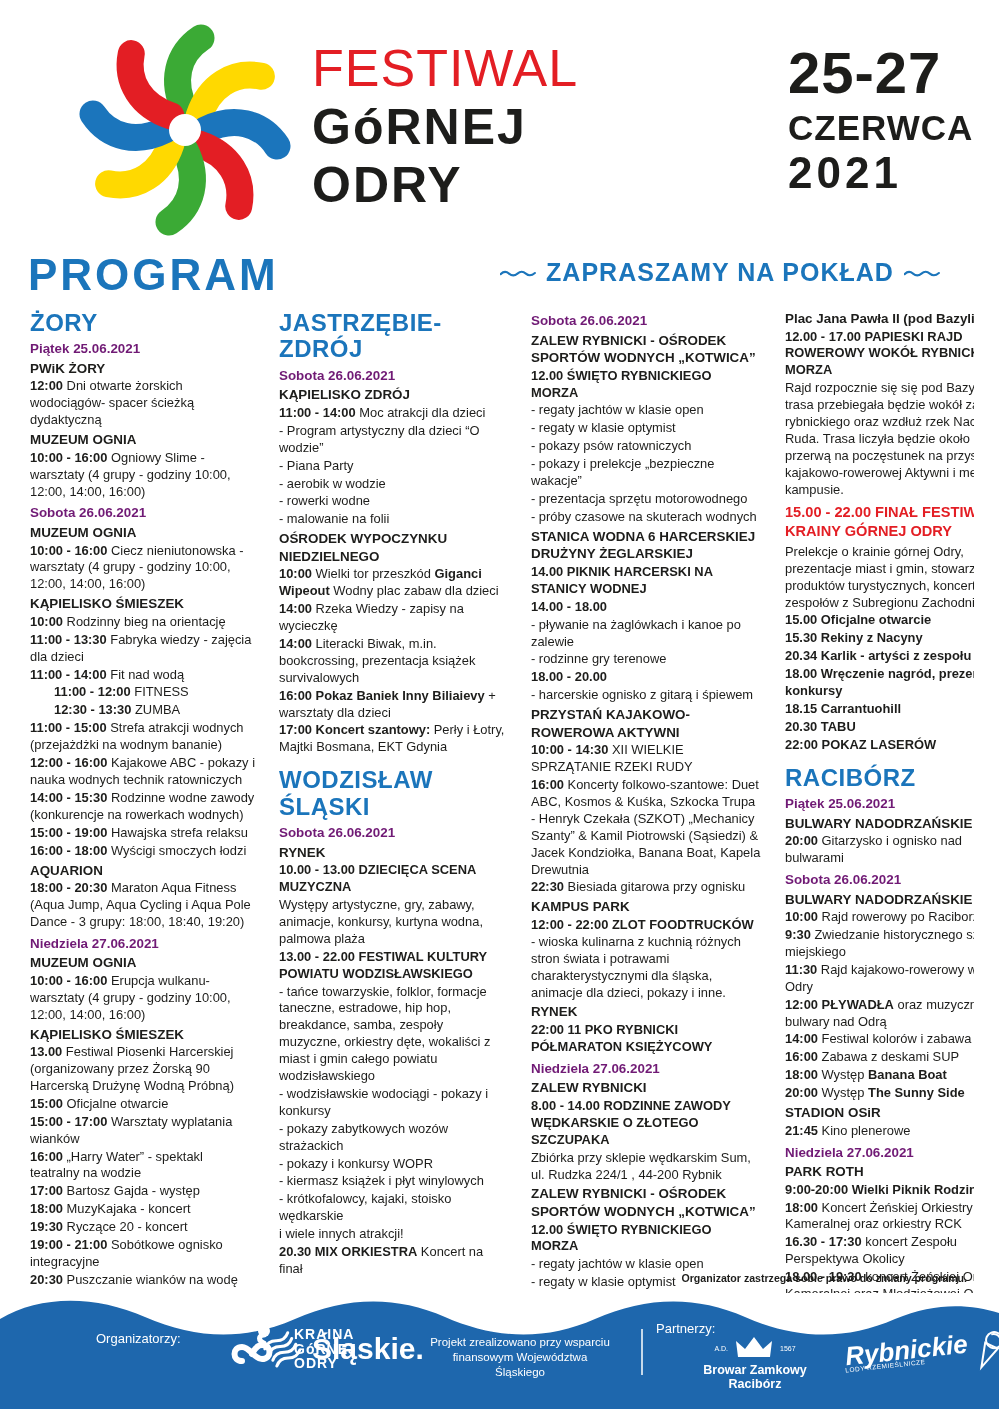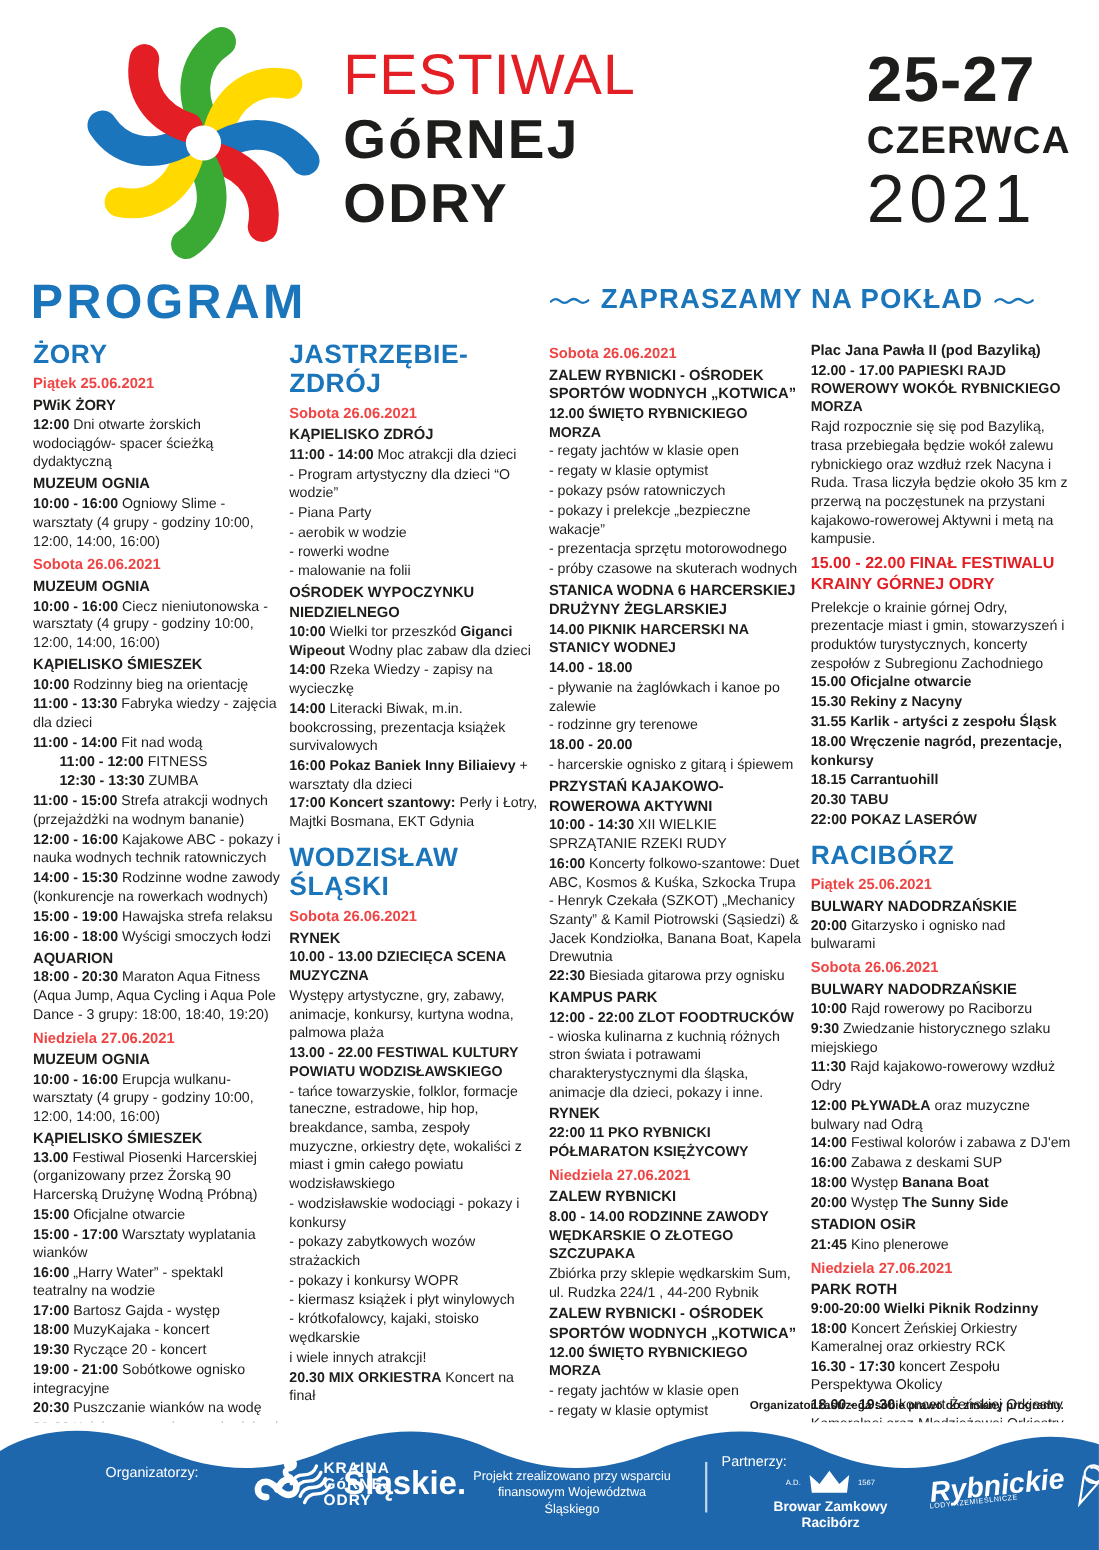--- a/index.html
+++ b/index.html
@@ -9,32 +9,32 @@
     font-family:"Liberation Sans","DejaVu Sans",sans-serif;
   }
   
   .pinwheel{position:absolute;left:40px;top:10px;}
   .title-block{position:absolute;left:312px;top:42px;line-height:1;}
   .title-l1{color:#e31e24;font-weight:normal;font-size:52px;letter-spacing:1px;}
   .title-l2,.title-l3{color:#1d1d1b;font-weight:bold;font-size:50px;letter-spacing:2px;margin-top:8px;}
   .date-block{position:absolute;left:788px;top:44px;line-height:1;}
   .date-l1{font-weight:bold;font-size:58px;letter-spacing:1px;}
   .date-l2{font-weight:bold;font-size:35px;letter-spacing:1px;margin-top:8px;}
-  .date-l3{font-weight:normal;font-size:62px;letter-spacing:4px;margin-top:6px;}
+  .date-l3{font-weight:bold;font-size:44px;letter-spacing:4px;margin-top:6px;}
   .program{position:absolute;left:28px;top:250px;color:#1b75bb;font-weight:bold;font-size:44px;letter-spacing:3px;}
   .tagline{position:absolute;left:500px;top:258px;width:440px;display:flex;align-items:center;justify-content:flex-start;gap:10px;}
   .tagline .txt{color:#1b75bb;font-weight:bold;font-size:25px;letter-spacing:1px;white-space:nowrap;}
   
   .prog{position:absolute;left:30px;top:308px;width:944px;height:985px;overflow:hidden;
-        display:grid;grid-template-columns:225px 228px 230px 237px;column-gap:8px;}
+        display:grid;grid-template-columns:225px 228px 230px 237px;column-gap:24px;}
   .col{font-size:12.9px;line-height:1.31;}
   .entry{margin:0 0 1px 0;}
   .e-city{color:#1b75bb;font-weight:bold;font-size:24px;line-height:1.1;letter-spacing:0.5px;margin:11px 0 4px;}
   .col .e-city:first-child{margin-top:2px;}
-  .e-date{color:#ef4444;font-weight:bold;font-size:13.4px;margin:4px 0 2px;}
+  .e-date{color:#701a75;font-weight:bold;font-size:13.4px;margin:4px 0 2px;}
   .e-venue{font-weight:bold;font-size:13.4px;margin:2px 0 1px;}
   .e-caps{font-weight:bold;}
   .e-red{color:#e31e24;font-weight:bold;font-size:14.6px;margin:4px 0 3px;}
   .e-indent{padding-left:24px;}
   .e-bold{font-weight:bold;}
   .tm{font-weight:bold;}
   
   .disclaimer{position:absolute;right:32px;top:1272px;font-size:10.6px;font-weight:bold;}
   
   .footer{position:absolute;left:0;top:1289px;width:999px;height:120px;color:#fff;}
@@ -205,21 +205,21 @@
       <div class="entry e-sub" data-interactable="false">- pokazy psów ratowniczych</div>
     </div>
   <div class="col" data-interactable="false">
       <div class="entry e-venue" data-interactable="false">Plac Jana Pawła II (pod Bazyliką)</div>
       <div class="entry e-caps" data-interactable="false">12.00 - 17.00 PAPIESKI RAJD ROWEROWY WOKÓŁ RYBNICKIEGO MORZA</div>
       <div class="entry e-plain" data-interactable="false">Rajd rozpocznie się się pod Bazyliką, trasa przebiegała będzie wokół zalewu rybnickiego oraz wzdłuż rzek Nacyna i  Ruda. Trasa liczyła będzie około 35 km z przerwą na poczęstunek na przystani kajakowo-rowerowej Aktywni i metą na kampusie.</div>
       <div class="entry e-red" data-interactable="false">15.00 - 22.00  FINAŁ FESTIWALU KRAINY GÓRNEJ ODRY</div>
       <div class="entry e-plain" data-interactable="false">Prelekcje o krainie górnej Odry, prezentacje miast i gmin, stowarzyszeń i produktów turystycznych, koncerty zespołów z Subregionu Zachodniego</div>
       <div class="entry e-event e-bold" data-interactable="false"><b class="tm">15.00</b> Oficjalne otwarcie</div>
       <div class="entry e-event e-bold" data-interactable="false"><b class="tm">15.30</b> Rekiny z Nacyny</div>
-      <div class="entry e-event e-bold" data-interactable="false"><b class="tm">31.55</b> Karlik - artyści z zespołu Śląsk</div>
+      <div class="entry e-event e-bold" data-interactable="false"><b class="tm">20.34</b> Karlik - artyści z zespołu Śląsk</div>
       <div class="entry e-event e-bold" data-interactable="false"><b class="tm">18.00</b> Wręczenie nagród, prezentacje, konkursy</div>
       <div class="entry e-event e-bold" data-interactable="false"><b class="tm">18.15</b> Carrantuohill</div>
       <div class="entry e-event e-bold" data-interactable="false"><b class="tm">20.30</b> TABU</div>
       <div class="entry e-event e-bold" data-interactable="false"><b class="tm">22:00</b> POKAZ LASERÓW</div>
       <div class="entry e-city" data-interactable="false">RACIBÓRZ</div>
       <div class="entry e-date" data-interactable="false">Piątek  25.06.2021</div>
       <div class="entry e-venue" data-interactable="false">BULWARY NADODRZAŃSKIE</div>
       <div class="entry e-event" data-interactable="false"><b class="tm">20:00</b> Gitarzysko i ognisko nad bulwarami</div>
       <div class="entry e-date" data-interactable="false">Sobota 26.06.2021</div>
       <div class="entry e-venue" data-interactable="false">BULWARY NADODRZAŃSKIE</div>

